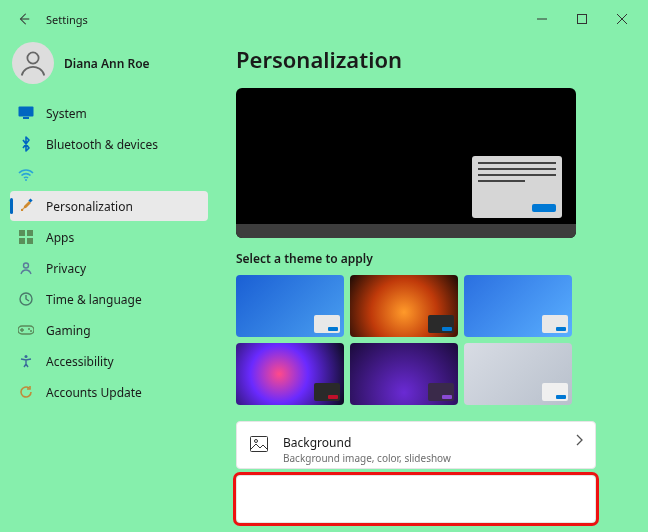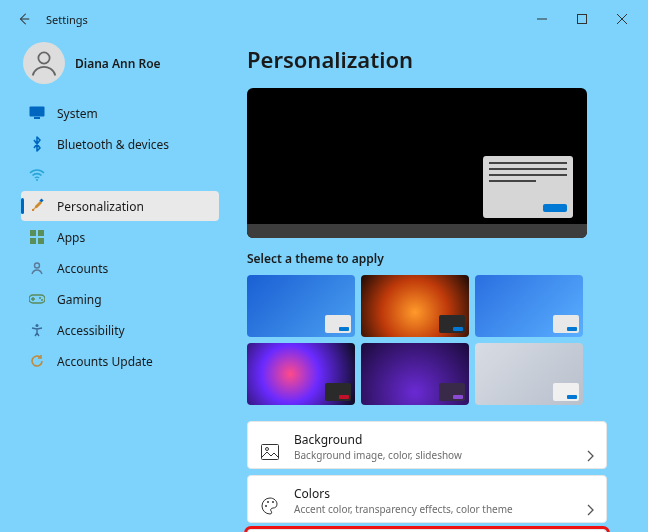--- a/index.html
+++ b/index.html
@@ -1,23 +1,23 @@
 <!DOCTYPE html>
 <html><head>
 <meta charset="utf-8">
 <style>
 * { margin: 0; padding: 0; box-sizing: border-box; }
 body { font-family: "Segoe UI", system-ui, sans-serif; font-size: 12px; color: #1a1a1a; background: #f3f3f3; width: 648px; height: 532px; overflow: hidden; }
-.window { display: flex; flex-direction: column; height: 100%; background: #7dd3fc; }
+.window { display: flex; flex-direction: column; height: 100%; background: #86efac; }
 .titlebar { display: flex; align-items: center; height: 38px; padding: 0 6px; }
 .back-btn { width: 36px; height: 36px; display:flex; align-items:center; justify-content:center; background:none; border:none; cursor:pointer; }
 .title { font-size: 11px; margin-left: 4px; }
 .winbtns { margin-left:auto; display:flex; }
 .winbtn { width: 40px; height: 30px; display:flex; align-items:center; justify-content:center; background:none; border:none; }
-.content { display:flex; flex:1; overflow:hidden;margin-left:11px; }
+.content { display:flex; flex:1; overflow:hidden; }
 .sidebar { width: 218px; padding: 0 10px 10px 10px; display:flex; flex-direction:column; }
 .userrow { display:flex; align-items:center; gap:10px; padding: 4px 2px 14px 2px; }
 .avatar { width:42px; height:42px; border-radius:50%; background:#ddd; display:flex; align-items:center; justify-content:center; }
 .username { font-size:12px; font-weight:600; }
 .searchwrap { position:relative; margin-bottom:14px; }
 .search { width:100%; height:28px; border:none; border-bottom:1px solid #888; background:#fff; padding:0 28px 0 8px; font-size:12px; outline:none; border-radius:3px 3px 0 0;}
 .searchicon { position:absolute; right:8px; top:6px; }
 .navlist { display:flex; flex-direction:column; gap:1px; }
 .navitem { display:flex; align-items:center; height:30px; padding:0 8px; border-radius:4px; gap:12px; cursor:pointer; font-size:12px; }
 .navitem.active { background:#e9e9e9; position:relative; }
@@ -29,21 +29,21 @@
 .preview .taskbar { position:absolute; bottom:0; left:0; right:0; height:14px; background:#3d3d3d; }
 .preview .popup { position:absolute; right:14px; bottom:20px; width:90px; height:62px; background:#d6d6d6; border-radius:3px; padding:6px; display:flex; flex-direction:column; gap:4px; }
 .preview .popup .line { height:2px; background:#444; }
 .preview .popup .accent { align-self:flex-end; width:24px; height:8px; background:#0078d4; border-radius:2px; margin-top:auto; }
 .subhead { font-size:12px; font-weight:600; margin-bottom:8px; }
 .themegrid { display:flex; flex-wrap:wrap; gap:6px; margin-bottom:16px; width: 340px; }
 .theme { width:108px; height:62px; border-radius:4px; position:relative; overflow:hidden; cursor:pointer; }
 .theme .mini { position:absolute; right:4px; bottom:4px; width:26px; height:18px; border-radius:2px; display:flex; align-items:flex-end; justify-content:flex-end; padding:2px; }
 .theme .mini .dot { width:10px; height:4px; border-radius:1px; }
 .cards { display:flex; flex-direction:column; gap:6px; width: 360px;}
-.card { display:flex; align-items:flex-end; height:48px; background:#fff; border:1px solid #e6e6e6; border-radius:4px; padding:6px 12px; gap:14px; cursor:pointer; }
+.card { display:flex; align-items:flex-start; height:48px; background:#fff; border:1px solid #e6e6e6; border-radius:4px; padding:12px 12px; gap:14px; cursor:pointer; }
 .card.hl { outline:3px solid #e11; outline-offset:0; }
 .cardicon { width:20px; height:20px; display:flex; align-items:center; justify-content:center; }
 .cardtext { display:flex; flex-direction:column; }
 .cardtitle { font-size:12px; }
 .cardsub { font-size:10px; color:#6d6d6d; }
 .chev { margin-left:auto; color:#555; }
 svg { display:block; }
 </style>
 </head>
 <body>
@@ -135,21 +135,30 @@
             </span>
           <span>Apps</span>
         </div>
         <div class="navitem">
           <span class="navicon">
               <svg width="14" height="14" viewBox="0 0 14 14">
                 <circle cx="7" cy="4.5" r="2.5" fill="none" stroke="#5a7a9a" stroke-width="1.4"></circle>
                 <path d="M2 13c1-3 3-4 5-4s4 1 5 4" fill="none" stroke="#5a7a9a" stroke-width="1.4"></path>
               </svg>
             </span>
-          <span>Accounts</span>
+          <span>Privacy</span>
+        </div>
+        <div class="navitem">
+          <span class="navicon">
+              <svg width="14" height="14" viewBox="0 0 14 14">
+                <circle cx="7" cy="7" r="6" fill="none" stroke="#4a7a6a" stroke-width="1.4"></circle>
+                <path d="M7 3v4l3 2" stroke="#4a7a6a" stroke-width="1.4" fill="none"></path>
+              </svg>
+            </span>
+          <span>Time &amp; language</span>
         </div>
         <div class="navitem">
           <span class="navicon">
               <svg width="16" height="12" viewBox="0 0 16 12">
                 <rect x="0" y="2" width="16" height="8" rx="4" fill="none" stroke="#5a8a5a" stroke-width="1.4"></rect>
                 <path d="M4 4v4M2 6h4" stroke="#5a8a5a" stroke-width="1.4"></path>
                 <circle cx="11" cy="5" r="1" fill="#5a8a5a"></circle>
                 <circle cx="13" cy="7" r="1" fill="#5a8a5a"></circle>
               </svg>
             </span>
@@ -238,39 +247,20 @@
             <span class="cardtitle">Background</span>
             <span class="cardsub">Background image, color, slideshow</span>
           </div>
           <span class="chev">
               <svg width="8" height="12" viewBox="0 0 8 12">
                 <path d="M2 1l5 5-5 5" stroke="#555" fill="none" stroke-width="1.3"></path>
               </svg>
             </span>
         </div>
 
-        <div class="card">
-          <span class="cardicon">
-              <svg width="18" height="18" viewBox="0 0 18 18">
-                <path d="M9 1a8 8 0 1 0 0 16c2 0 2-2 1-3s0-3 2-3 4-1 4-4-3-6-7-6z" stroke="#333" fill="none"></path>
-                <circle cx="5" cy="9" r="1" fill="#333"></circle>
-                <circle cx="7" cy="5" r="1" fill="#333"></circle>
-                <circle cx="12" cy="5" r="1" fill="#333"></circle>
-              </svg>
-            </span>
-          <div class="cardtext">
-            <span class="cardtitle">Colors</span>
-            <span class="cardsub">Accent color, transparency effects, color theme</span>
-          </div>
-          <span class="chev">
-              <svg width="8" height="12" viewBox="0 0 8 12">
-                <path d="M2 1l5 5-5 5" stroke="#555" fill="none" stroke-width="1.3"></path>
-              </svg>
-            </span>
-        </div>
 
         <div class="card hl">
           
           
           
         </div>
       </div>
     </main>
   </div>
 </div>

